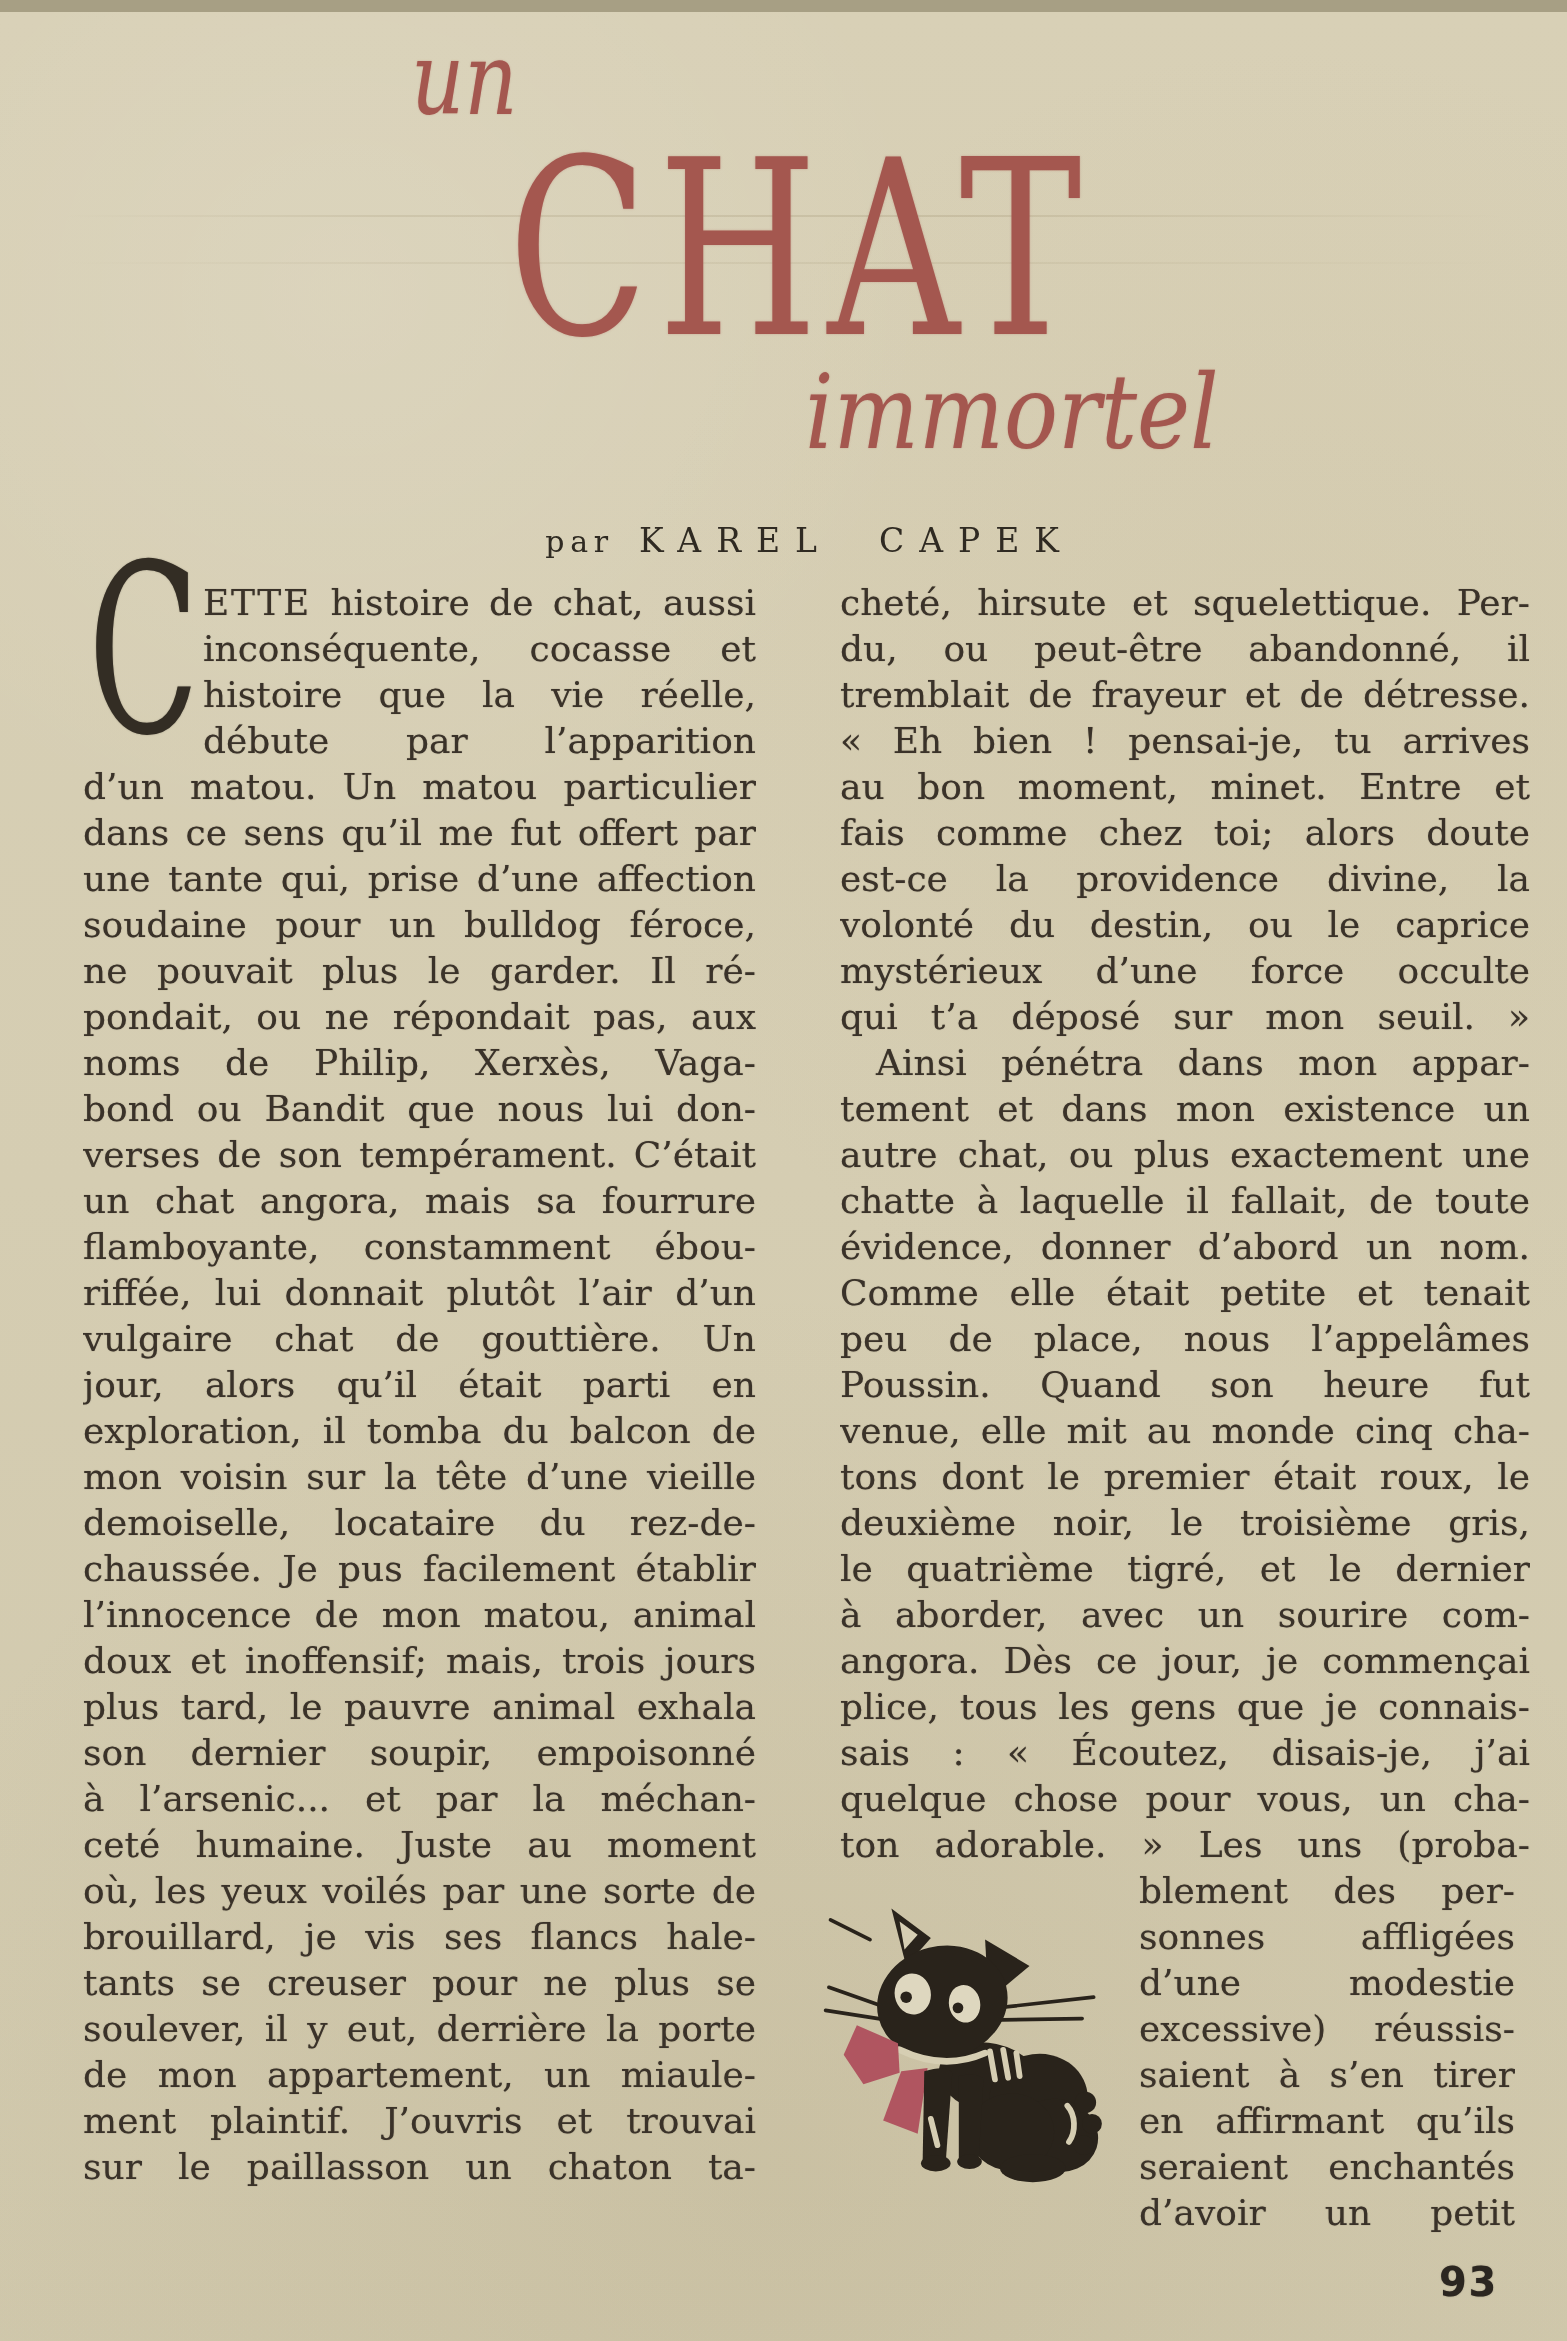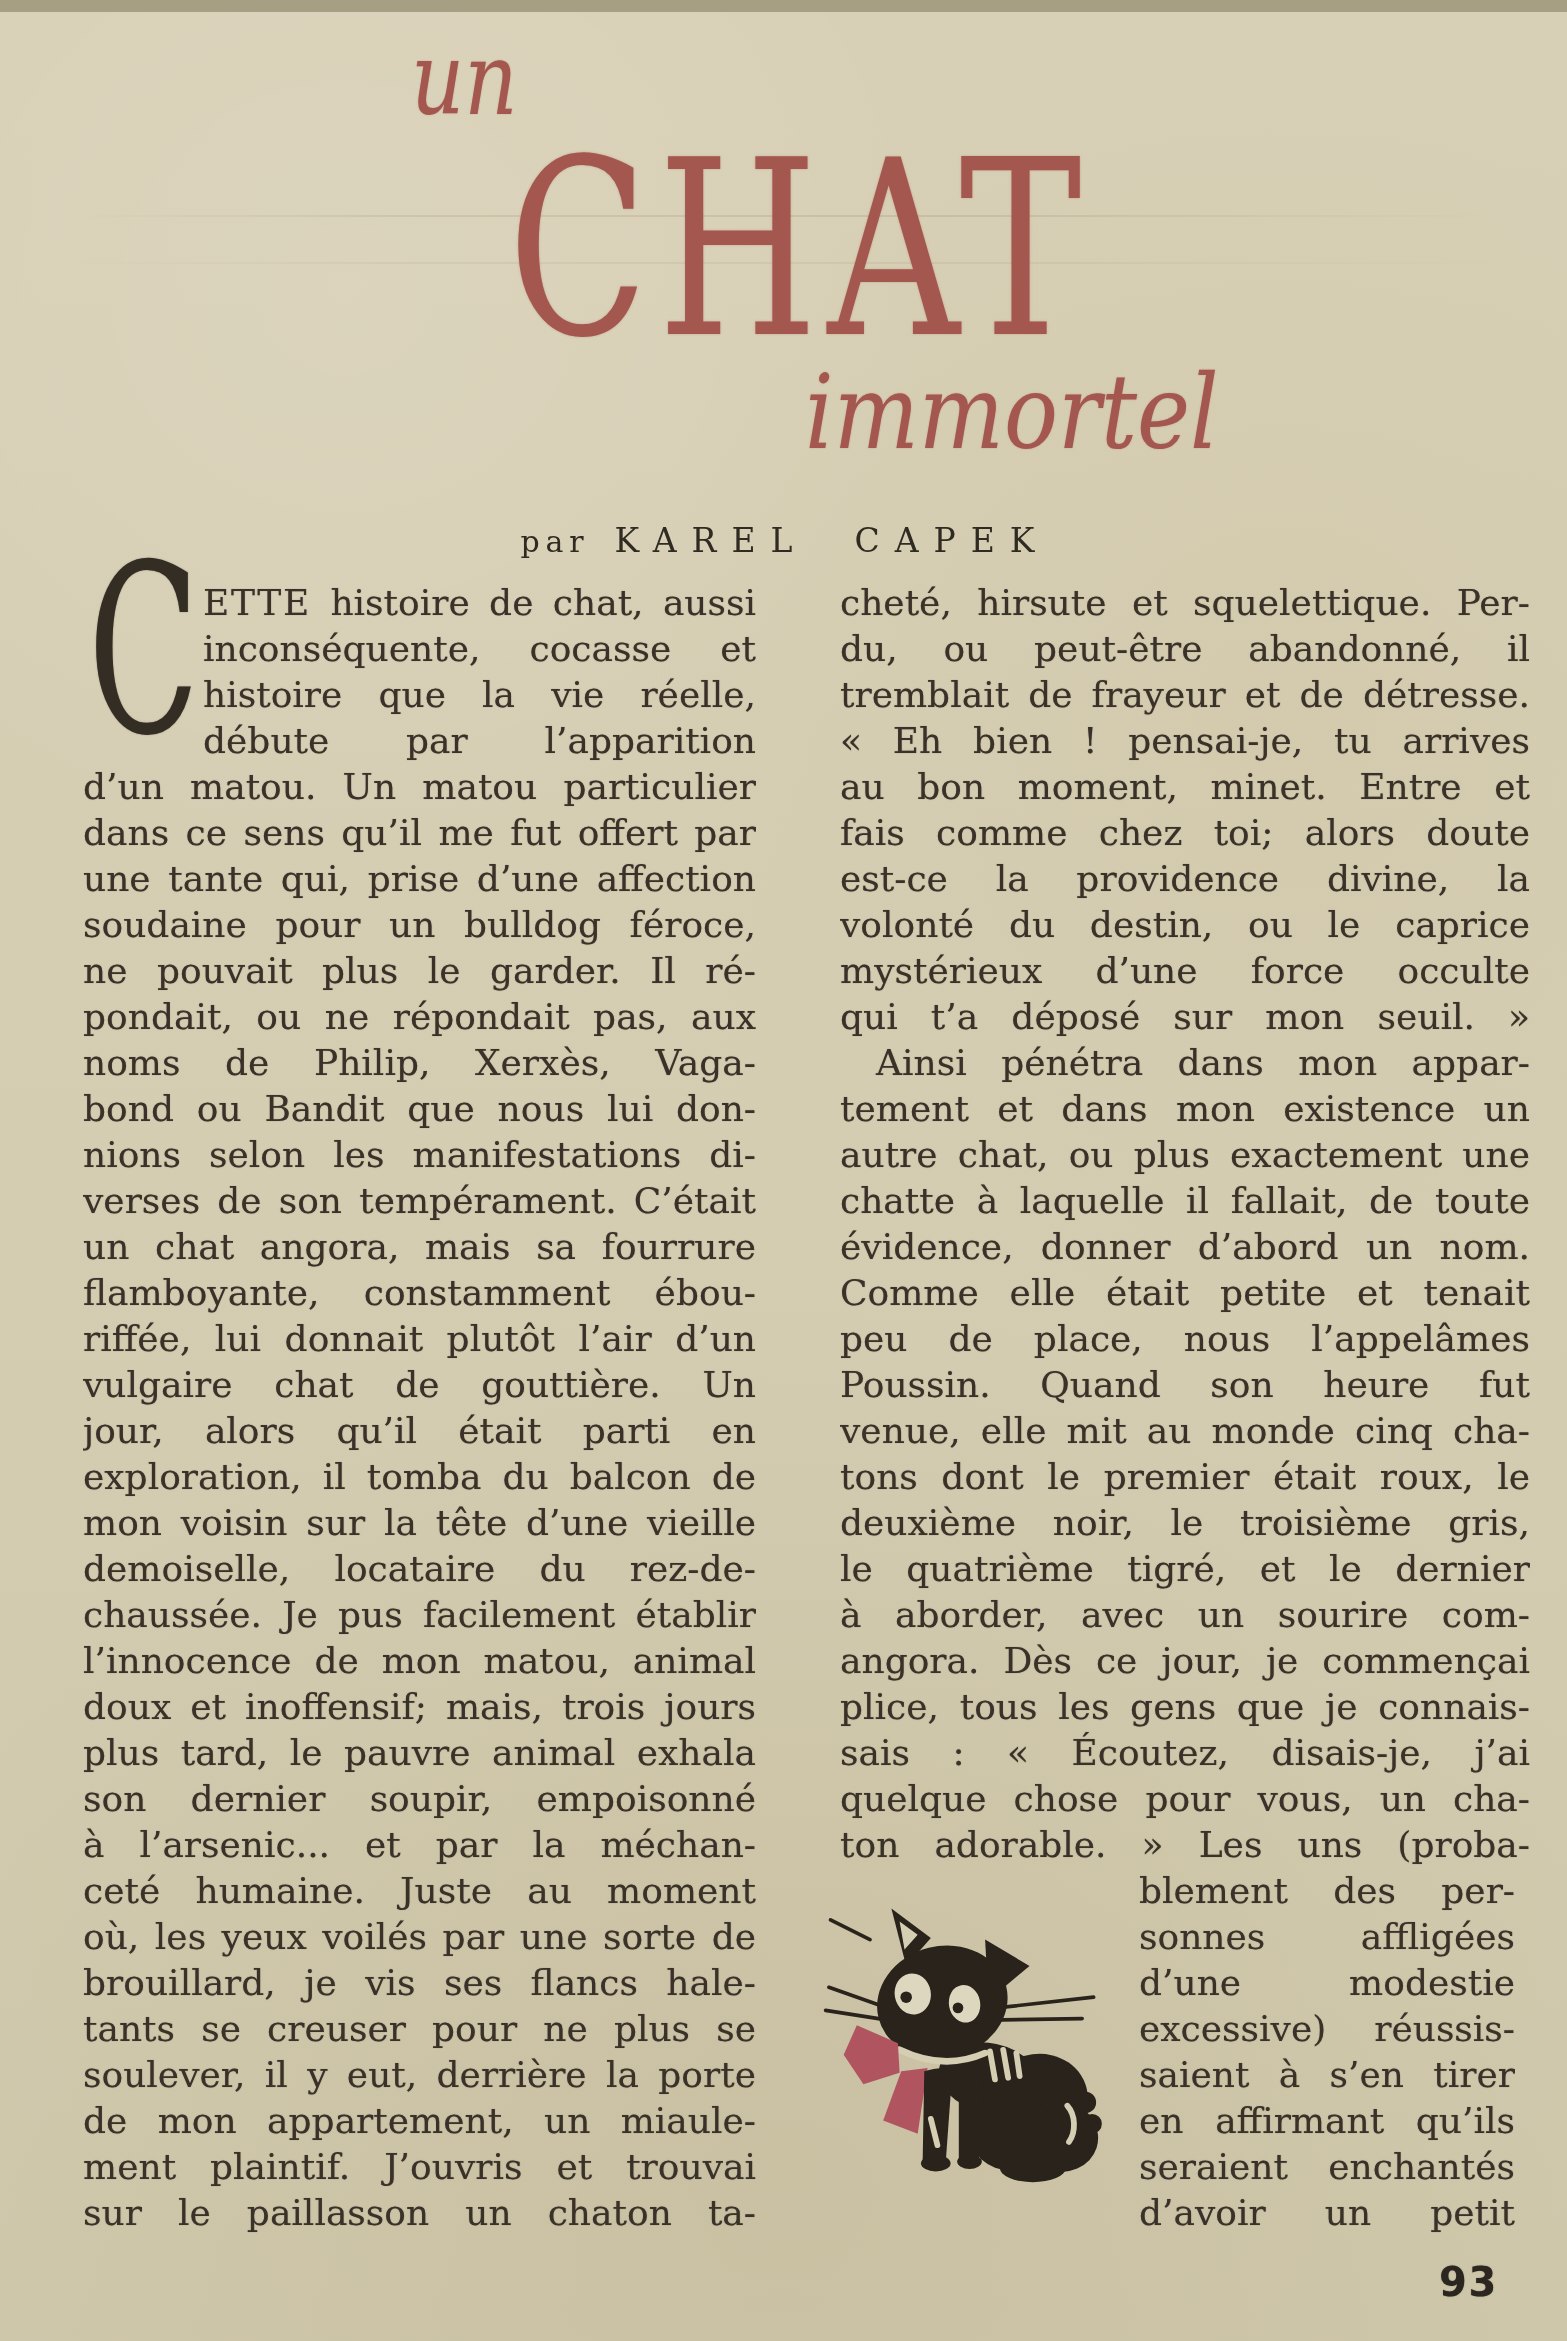--- a/index.html
+++ b/index.html
@@ -33,21 +33,21 @@
     font-size:244px; line-height:1; letter-spacing:13.2px;
     color:#a4574f; transform:scaleX(0.75); transform-origin:left top;
     text-shadow:0 0 2.5px rgba(164,87,79,.4);
   }
   .t-immortel {
     position:absolute; left:805px; top:350px;
     font-style:italic; font-size:102px; line-height:1;
     color:#a4574f; transform:scaleX(0.88); transform-origin:left top;
     text-shadow:0 0 1.7px rgba(164,87,79,.45);
   }
-  .byline { position:absolute; left:496px; top:509px; width:578px; text-align:center; color:#2f2a22; white-space:nowrap; }
+  .byline { position:absolute; left:496px; top:509px; width:578px; text-align:right; color:#2f2a22; white-space:nowrap; }
   .byline .pre  { font-size:30px; letter-spacing:5.8px; margin-right:25px; }
   .byline .name { font-size:33px; letter-spacing:15px; word-spacing:21.5px; }
 
   
   .col { position:absolute; top:568px; }
   .col-left  { left:83px; width:673px; }
   .col-right { left:840px; width:690px; }
   .line {
     font-size:36px; line-height:46px;
     text-align:justify; text-align-last:justify;
@@ -95,21 +95,20 @@
       </div>
     <div>
         <div class="line">d’un matou. Un matou particulier</div>
         <div class="line">dans ce sens qu’il me fut offert par</div>
         <div class="line">une tante qui, prise d’une affection</div>
         <div class="line">soudaine pour un bulldog féroce,</div>
         <div class="line">ne pouvait plus le garder. Il ré-</div>
         <div class="line">pondait, ou ne répondait pas, aux</div>
         <div class="line">noms de Philip, Xerxès, Vaga-</div>
         <div class="line">bond ou Bandit que nous lui don-</div>
-        <div class="line">nions selon les manifestations di-</div>
         <div class="line">verses de son tempérament. C’était</div>
         <div class="line">un chat angora, mais sa fourrure</div>
         <div class="line">flamboyante, constamment ébou-</div>
         <div class="line">riffée, lui donnait plutôt l’air d’un</div>
         <div class="line">vulgaire chat de gouttière. Un</div>
         <div class="line">jour, alors qu’il était parti en</div>
         <div class="line">exploration, il tomba du balcon de</div>
         <div class="line">mon voisin sur la tête d’une vieille</div>
         <div class="line">demoiselle, locataire du rez-de-</div>
         <div class="line">chaussée. Je pus facilement établir</div>

